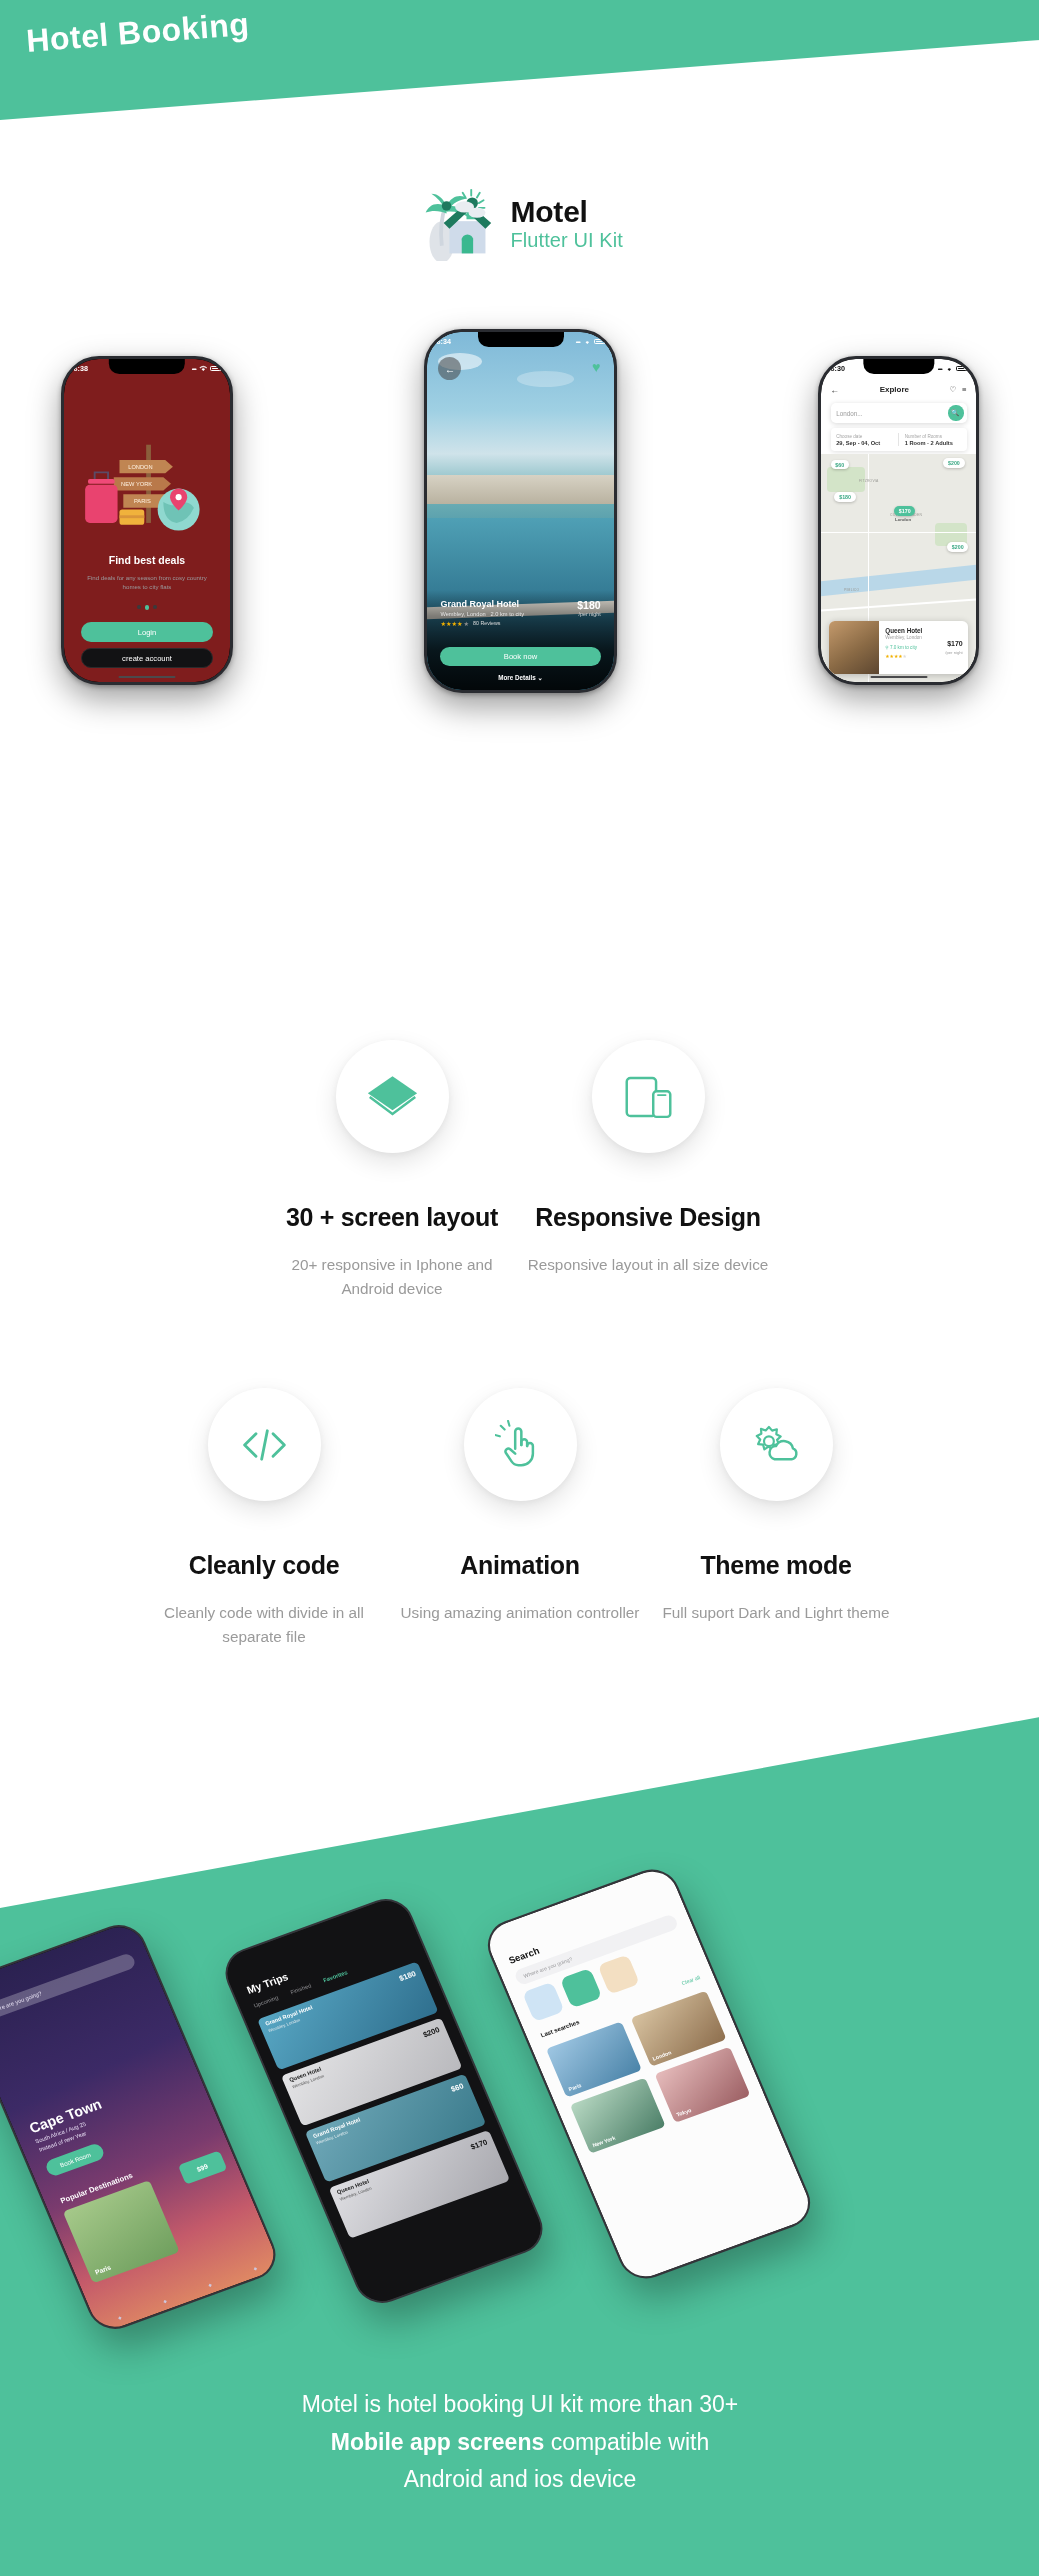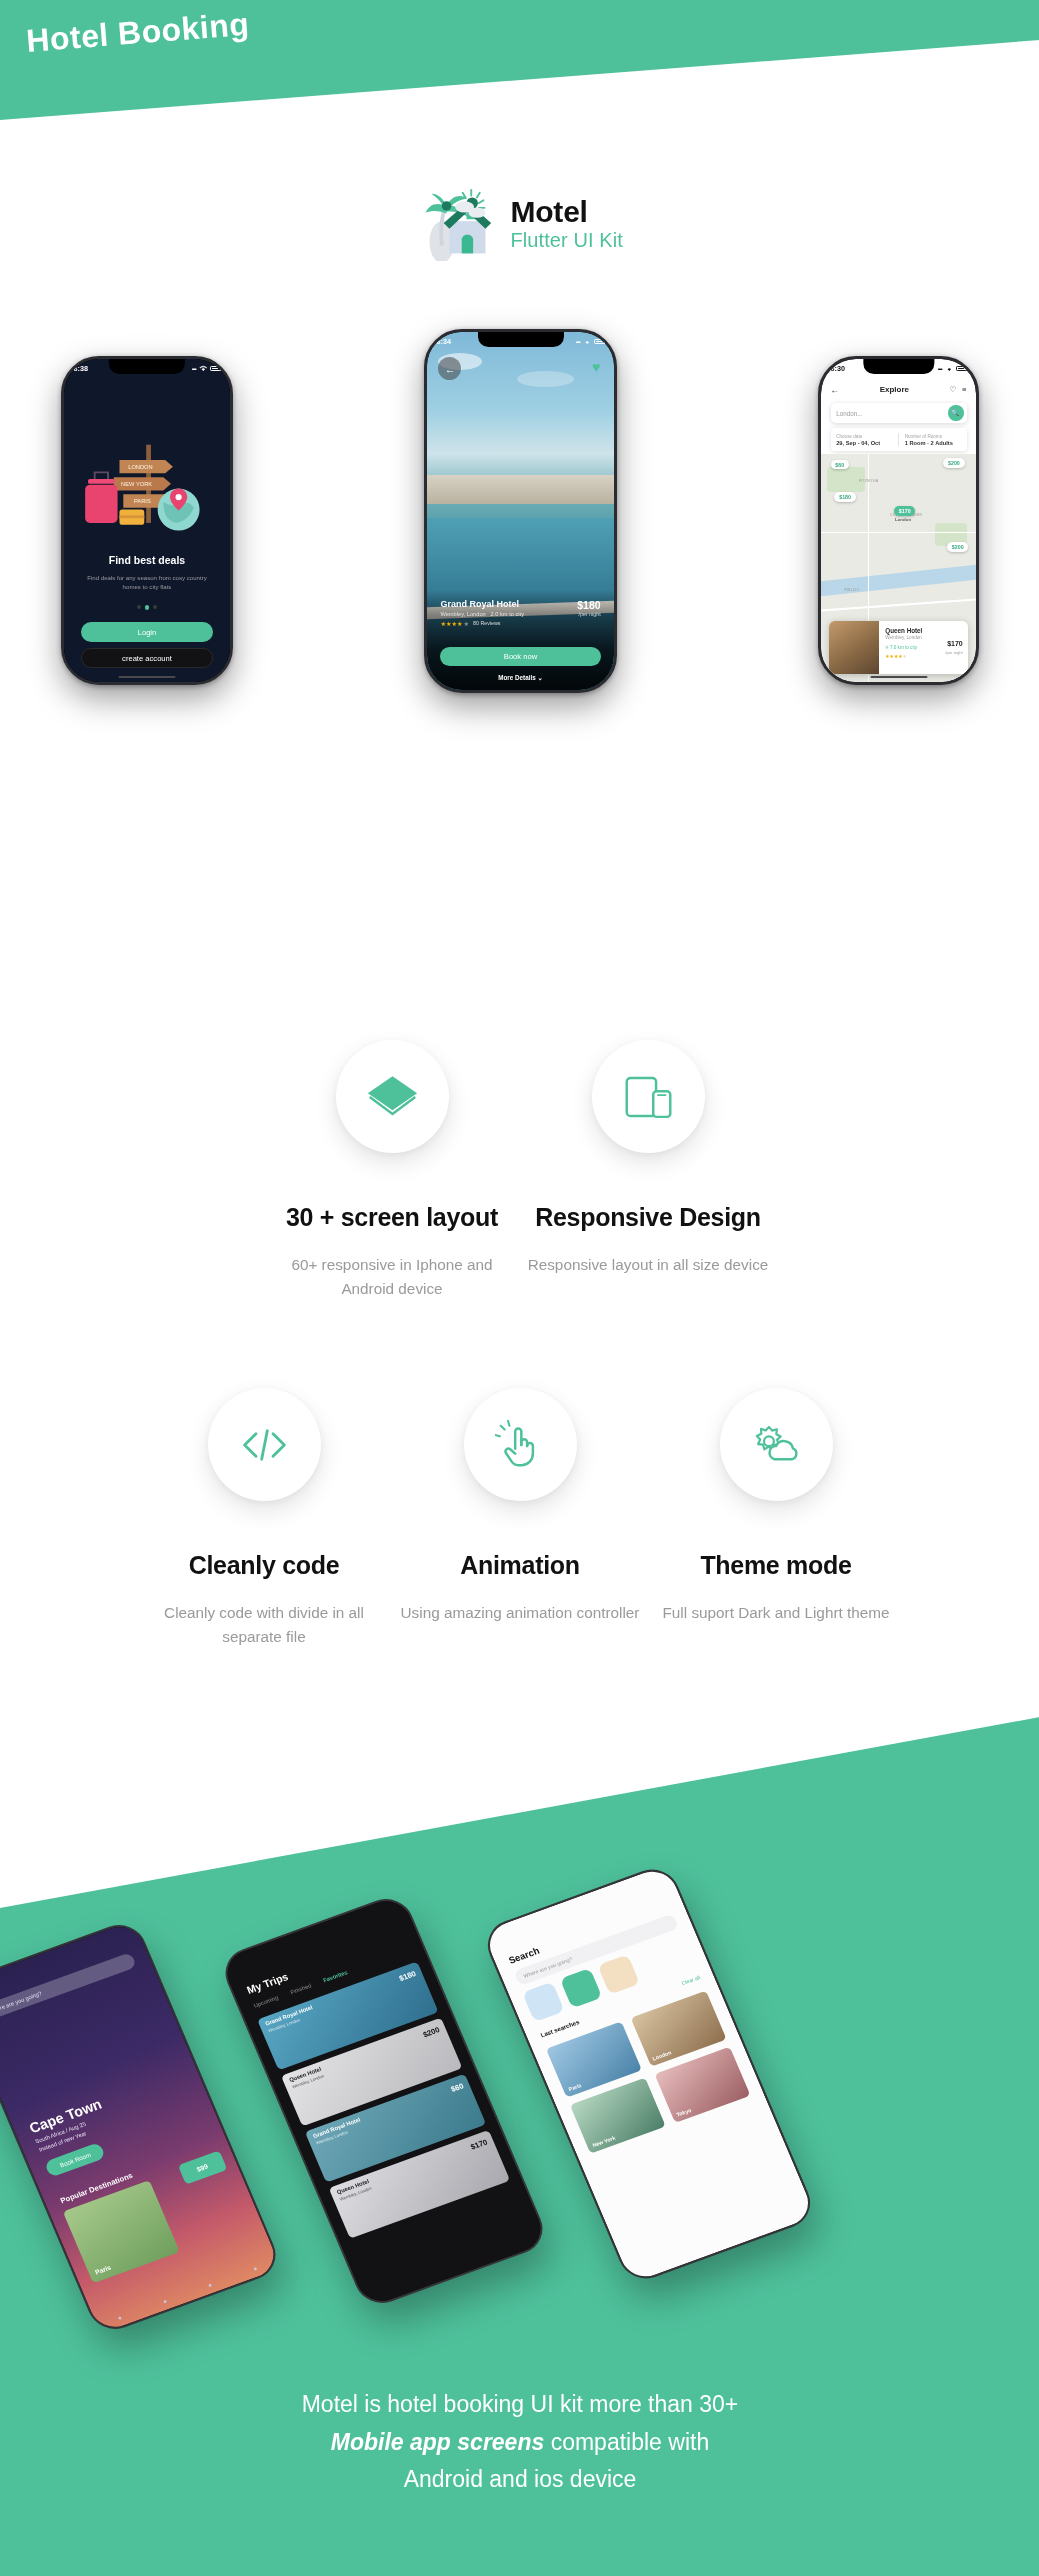--- a/index.html
+++ b/index.html
@@ -64,21 +64,21 @@
     padding:0 9.5px; font-size:7.2px; z-index:8; font-weight:600;
   }
   .sb-right{ display:flex; align-items:center; gap:2.9px; }
   .sb-dots{ letter-spacing:-1px; font-size:5.7px; }
   .batt{ width:10.5px; height:5.2px; border:0.8px solid currentColor; border-radius:1.4px; position:relative; }
   .batt:after{ content:""; position:absolute; right:-1.9px; top:1.3px; width:1.1px;height:2.5px;background:currentColor;border-radius:0 1px 1px 0;}
   .batt i{ position:absolute; left:0.7px; top:0.7px; bottom:0.7px; width:72%; background:currentColor; border-radius:0.8px; display:block;}
 
   
   #phone-left{ left:61px; top:27px; width:172px; height:329px; transform:scale(1); }
-  #phone-left .screen{ position:absolute; inset:0; background:#0f172a; color:#fff; }
+  #phone-left .screen{ position:absolute; inset:0; background:#7f1d1d; color:#fff; }
   .ob-illus{ position:absolute; top:59px; left:0; right:0; height:124px; }
   .ob-title{ position:absolute; top:195px; left:0; right:0; text-align:center; font-size:10.5px; font-weight:bold; }
   .ob-desc{ position:absolute; top:214px; left:17px; right:17px; text-align:center; font-size:6.1px; color:#9b9b9e; line-height:1.55;}
   .ob-dots{ position:absolute; top:246px; left:0; right:0; display:flex; justify-content:center; gap:3.8px; }
   .ob-dots span{ width:3.8px; height:3.8px; border-radius:50%; background:#3a3a3c; }
   .ob-dots span.on{ background:#4ec19b; width:4.8px; height:4.8px;}
   .btn-primary{
     position:absolute; left:17px; right:17px; top:263px; height:20px;
     background:#4ec19b; border-radius:10.5px; color:#fff; font-size:7.6px;
     display:flex; align-items:center; justify-content:center;
@@ -208,21 +208,21 @@
   #bp2{ left:286px; bottom:-30.5px; width:196px; height:382px; transform:rotate(-23deg) skewY(3deg); z-index:4;}
   #bp2 .bs{ position:absolute; inset:0; background:#121214;}
   #bp3{ left:549px; bottom:-5.7px; width:200px; height:386px; transform:rotate(-23deg) skewY(3deg); z-index:5;}
   #bp3 .bs{ position:absolute; inset:0; background:#fcfcfc;}
   .bp-card{ position:absolute; border-radius:4.8px; }
 
   .footer-txt{
     position:absolute; left:0; bottom:78px; width:1040px; text-align:center;
     color:#fff; font-size:23px; line-height:1.62; z-index:6; padding:0 105px;
   }
-  .footer-txt b{ font-weight:bold;font-style:italic; }
+  .footer-txt b{ font-weight:bold; }
 
   svg{ display:block; }
 </style>
 </head>
 <body>
 
 <div class="top-banner"></div>
 <div class="banner-title">Hotel Booking</div>
 
 <div class="logo-wrap">
@@ -456,21 +456,21 @@
 
   <div class="feat-row">
     <div class="feat">
       <div class="feat-bubble">
         <svg width="55" height="50" viewBox="0 0 58 52">
           <path d="M29 4 L55 22 L29 40 L3 22 Z" fill="#4ec19b"></path>
           <path d="M5 26 L29 44 L53 26" stroke="#4ec19b" stroke-width="2.6" fill="none"></path>
         </svg>
       </div>
       <div class="feat-title">30 + screen layout</div>
-      <div class="feat-desc">60+ responsive in Iphone and Android device</div>
+      <div class="feat-desc">20+ responsive in Iphone and Android device</div>
     </div>
 
     <div class="feat">
       <div class="feat-bubble">
         <svg width="53" height="50" viewBox="0 0 56 52">
           <rect x="5" y="6" width="31" height="40" rx="4" stroke="#4ec19b" stroke-width="2.6" fill="none"></rect>
           <rect x="33" y="20" width="18" height="27" rx="3.4" stroke="#4ec19b" stroke-width="2.6" fill="#fff"></rect>
           <line x1="38" y1="24" x2="46" y2="24" stroke="#4ec19b" stroke-width="2" stroke-linecap="round"></line>
         </svg>
       </div>

